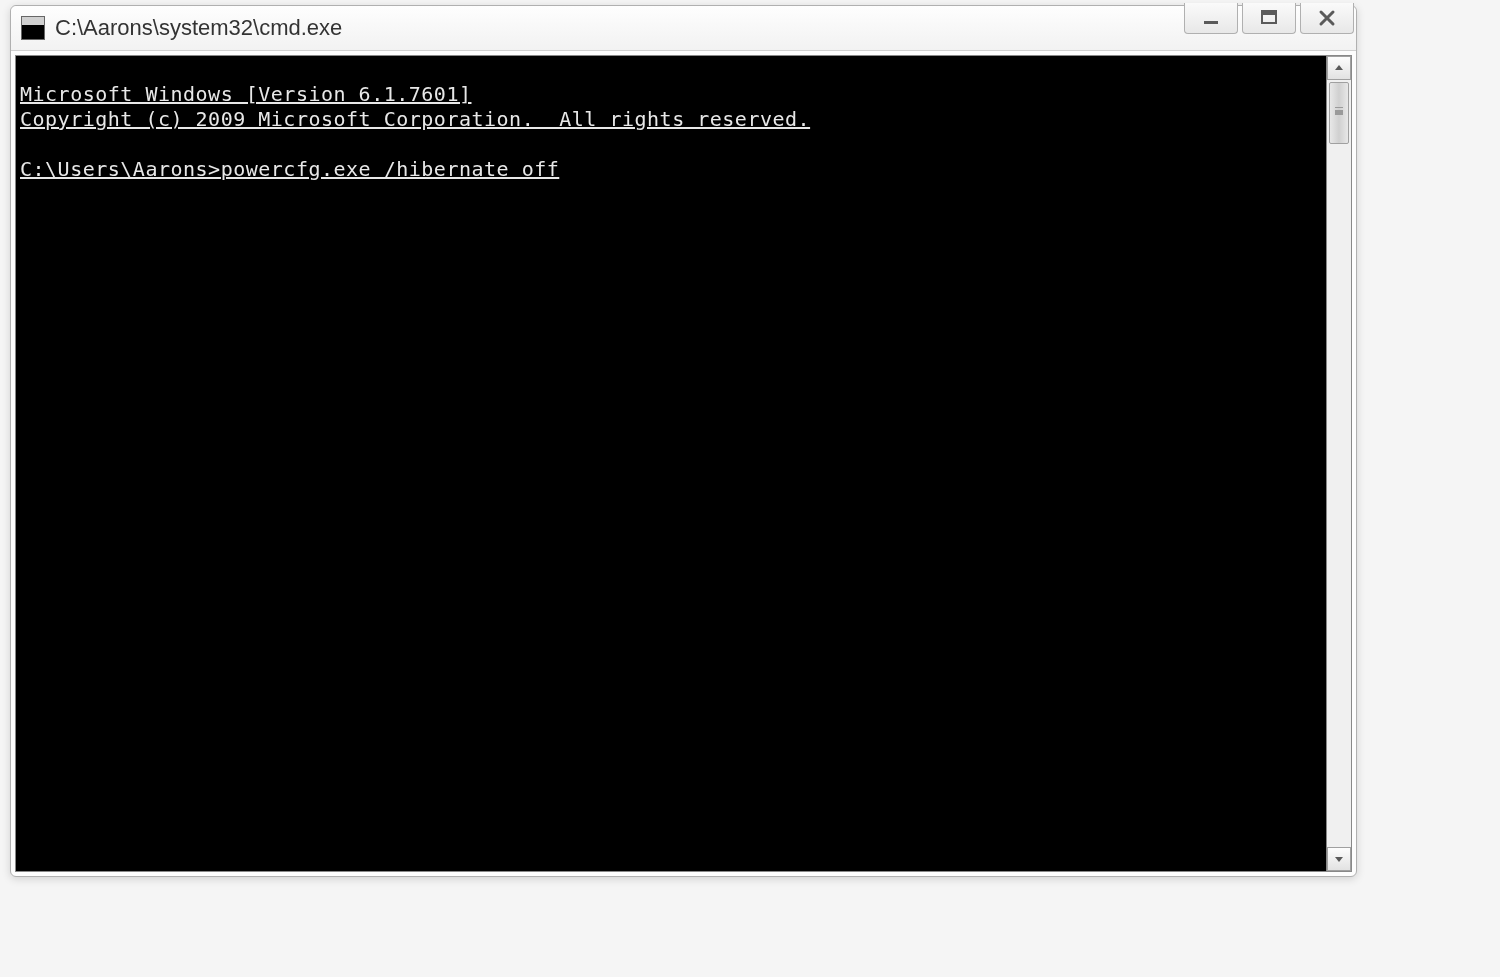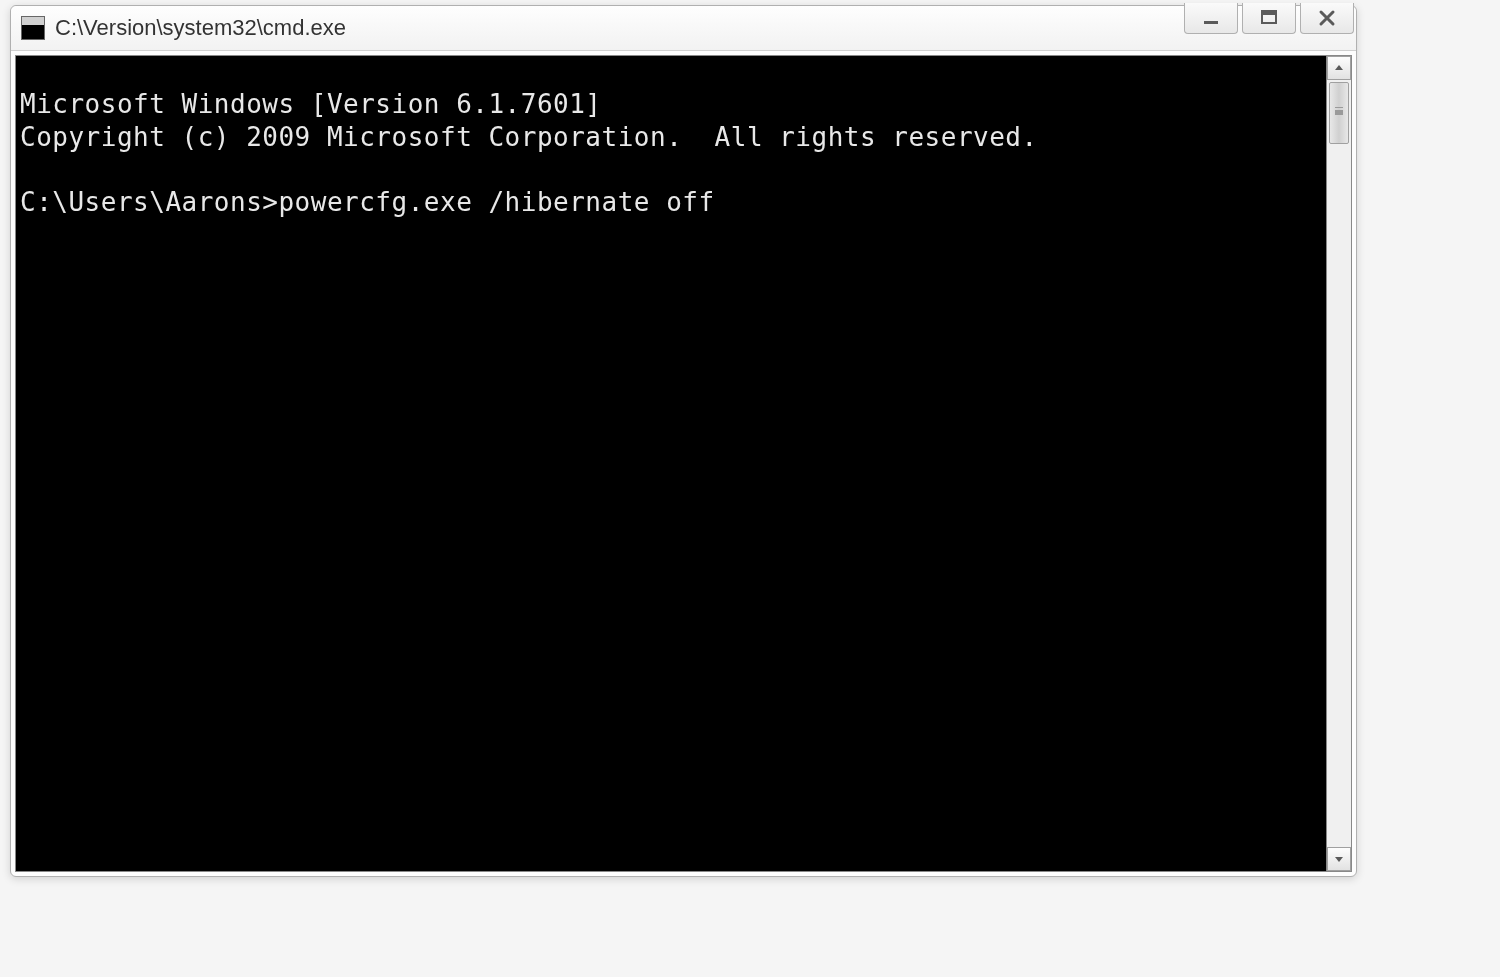--- a/index.html
+++ b/index.html
@@ -82,25 +82,26 @@
     background: #000;
     margin: 4px;
     margin-top: 4px;
     border: 1px solid #888;
   }
   .console {
     flex: 1;
     overflow: hidden;
     padding: 6px 4px 4px 4px;
     font-family: "Lucida Console", Consolas, monospace;
-    font-size: 26px;
+    font-size: 20px;
     line-height: 1.25;
     color: #e8e8e8;
     letter-spacing: 0.5px;
     white-space: pre;
+    text-decoration: underline;
   }
   .scrollbar {
     width: 24px;
     background: #f0f0f0;
     display: flex;
     flex-direction: column;
     border-left: 1px solid #888;
   }
   .sb-btn {
     height: 22px;
@@ -136,21 +137,21 @@
     box-shadow: 0 4px 0 #9a9a9a;
   }
 </style>
 </head>
 <body>
 
 <div class="window">
 
   <div class="titlebar">
     <div class="app-icon"></div>
-    <div class="title-text">C:\Version\system32\cmd.exe</div>
+    <div class="title-text">C:\Aarons\system32\cmd.exe</div>
 
     <div class="win-buttons">
       <div class="win-btn">
         <svg viewBox="0 0 18 18">
           <rect x="2" y="12" width="14" height="3" fill="#5a5a5a"></rect>
         </svg>
       </div>
       <div class="win-btn">
         <svg viewBox="0 0 18 18">
           <rect x="2" y="2" width="14" height="12" fill="none" stroke="#5a5a5a" stroke-width="2"></rect>

